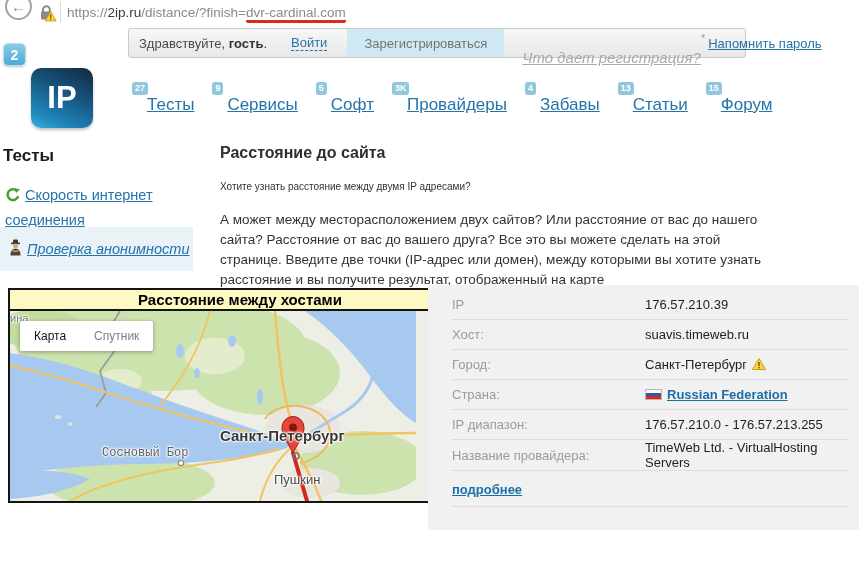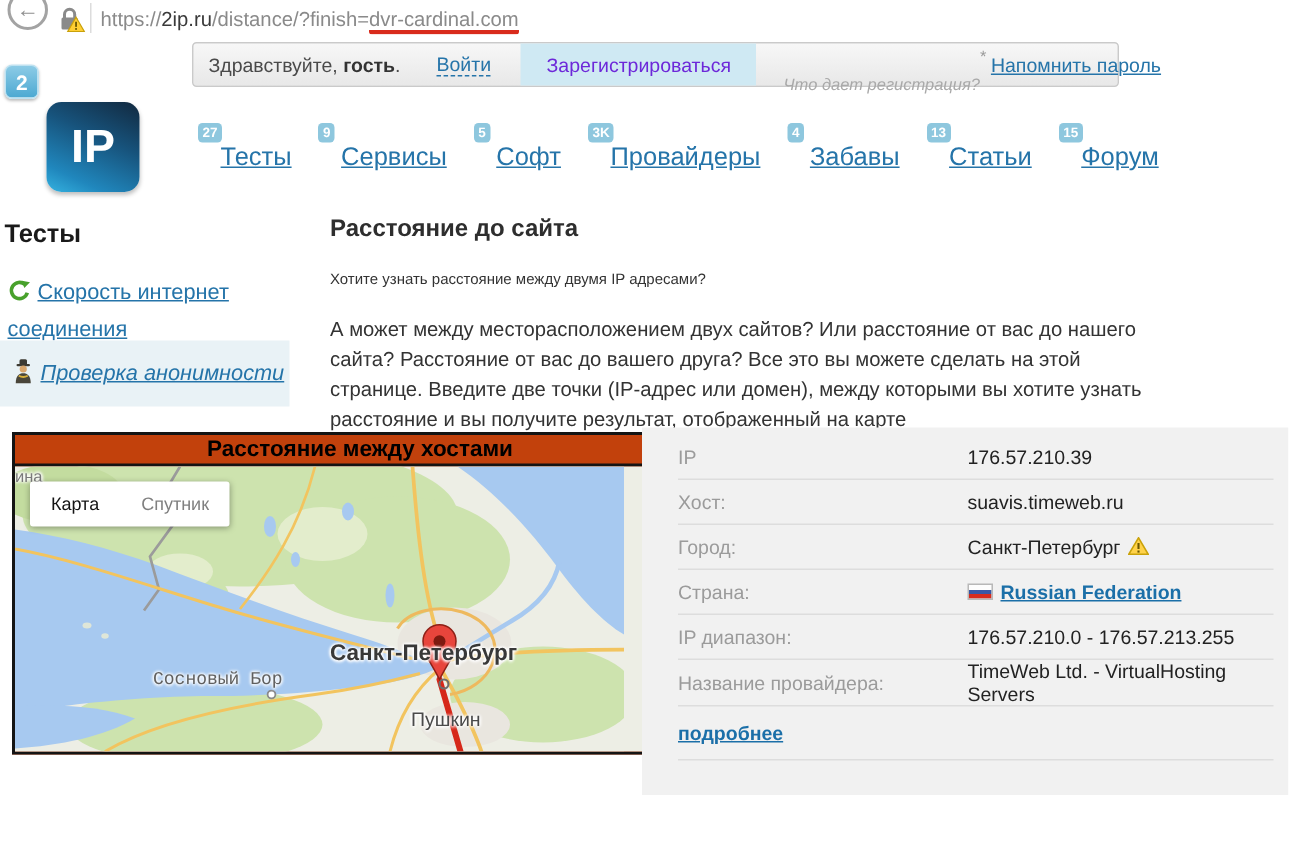--- a/index.html
+++ b/index.html
@@ -18,23 +18,23 @@
   .url-finish { border-bottom:3px solid #d92b1c; border-radius:2px; padding-bottom:0px; }
 
   
   .header-bar { position:absolute; left:128px; top:28px; width:618px; height:30px;
     background:linear-gradient(#f7f7f7,#e8e8e8); border:1px solid #cacaca; border-radius:3px;
     display:flex; align-items:center; font-size:13px; color:#4a4a4a; }
   .greeting { margin-left:10px; white-space:nowrap; }
   .greeting b { color:#333; }
   .login-link { margin-left:24px; color:#2574a9; border-bottom:1px dashed #2574a9; cursor:pointer; white-space:nowrap; }
   .register-tab { margin-left:20px; height:100%; display:flex; align-items:center; padding:0 17px;
-    background:#cfe9f3; color:#6d28d9; cursor:pointer; white-space:nowrap; }
-  .reg-info { margin-left:18px; color:#a9a9a9; font-style:italic; font-size:11px;
-    cursor:pointer; white-space:nowrap;margin-top:28px; }
+    background:#cfe9f3; color:#737373; cursor:pointer; white-space:nowrap; }
+  .reg-info { margin-left:18px; color:#a9a9a9; font-style:italic; font-size:15px;
+    text-decoration:underline; cursor:pointer; white-space:nowrap;margin-top:28px; }
   .hspacer { flex:1; }
   .asterisk { color:#9a9a9a; font-size:11px; position:relative; top:-5px; margin-right:3px; }
   .remind-link { margin-right:12px; color:#2574a9; text-decoration:underline; cursor:pointer; white-space:nowrap; }
 
   
   .logo { position:absolute; left:31px; top:68px; width:62px; height:60px; border-radius:10px;
     background:linear-gradient(205deg,#12293f 0%,#17537c 40%,#2087bd 80%,#35b2e0 100%);
     display:flex; align-items:center; justify-content:center; color:#fff; font-weight:bold;
     font-size:31px; box-shadow:0 2px 3px rgba(0,0,0,.25); cursor:pointer; }
   .logo-badge { position:absolute; left:-28px; top:-25px; width:23px; height:23px; border-radius:5px;
@@ -56,21 +56,21 @@
     display:flex; align-items:center; padding-left:8px; font-size:14.5px;font-style:italic; }
   .sb-link { color:#2574a9; text-decoration:underline; cursor:pointer; }
   .sb-icon { display:inline-block; vertical-align:-3px; margin-right:4px; }
 
   
   .main-title { position:absolute; left:220px; top:144px; font-size:16px; font-weight:bold; color:#2e2e2e; }
   .para1 { position:absolute; left:220px; top:181px; width:552px; font-size:10px; color:#333; }
   .para2 { position:absolute; left:220px; top:210px; width:556px; font-size:13.5px; color:#333; line-height:1.47; }
 
   
-  .map-widget { position:absolute; left:8px; top:288px; width:464px; border:2px solid #141414; background:#c2410c; }
+  .map-widget { position:absolute; left:8px; top:288px; width:464px; border:2px solid #141414; background:#fef9c3; }
   .map-title { height:21px; display:flex; align-items:center; justify-content:center;
     font-size:15px; font-weight:bold; color:#000; border-bottom:2px solid #141414; }
   .map-area { position:relative; width:100%; height:190px; overflow:hidden; background:#edeee5; cursor:grab; }
   .map-svg { position:absolute; left:0; top:0; }
   .map-control { position:absolute; left:10px; top:10px; display:flex; background:#fff;
     box-shadow:0 1px 4px rgba(0,0,0,.35); border-radius:2px; font-size:12px; z-index:3; }
   .map-btn { padding:8px 14px; color:#141414; cursor:pointer; }
   .sat-btn { padding:8px 14px; color:#808080; cursor:pointer; }
   .map-label { position:absolute; z-index:2; white-space:nowrap;
     text-shadow:-1px 0 2px #fff,1px 0 2px #fff,0 -1px 2px #fff,0 1px 2px #fff; }

